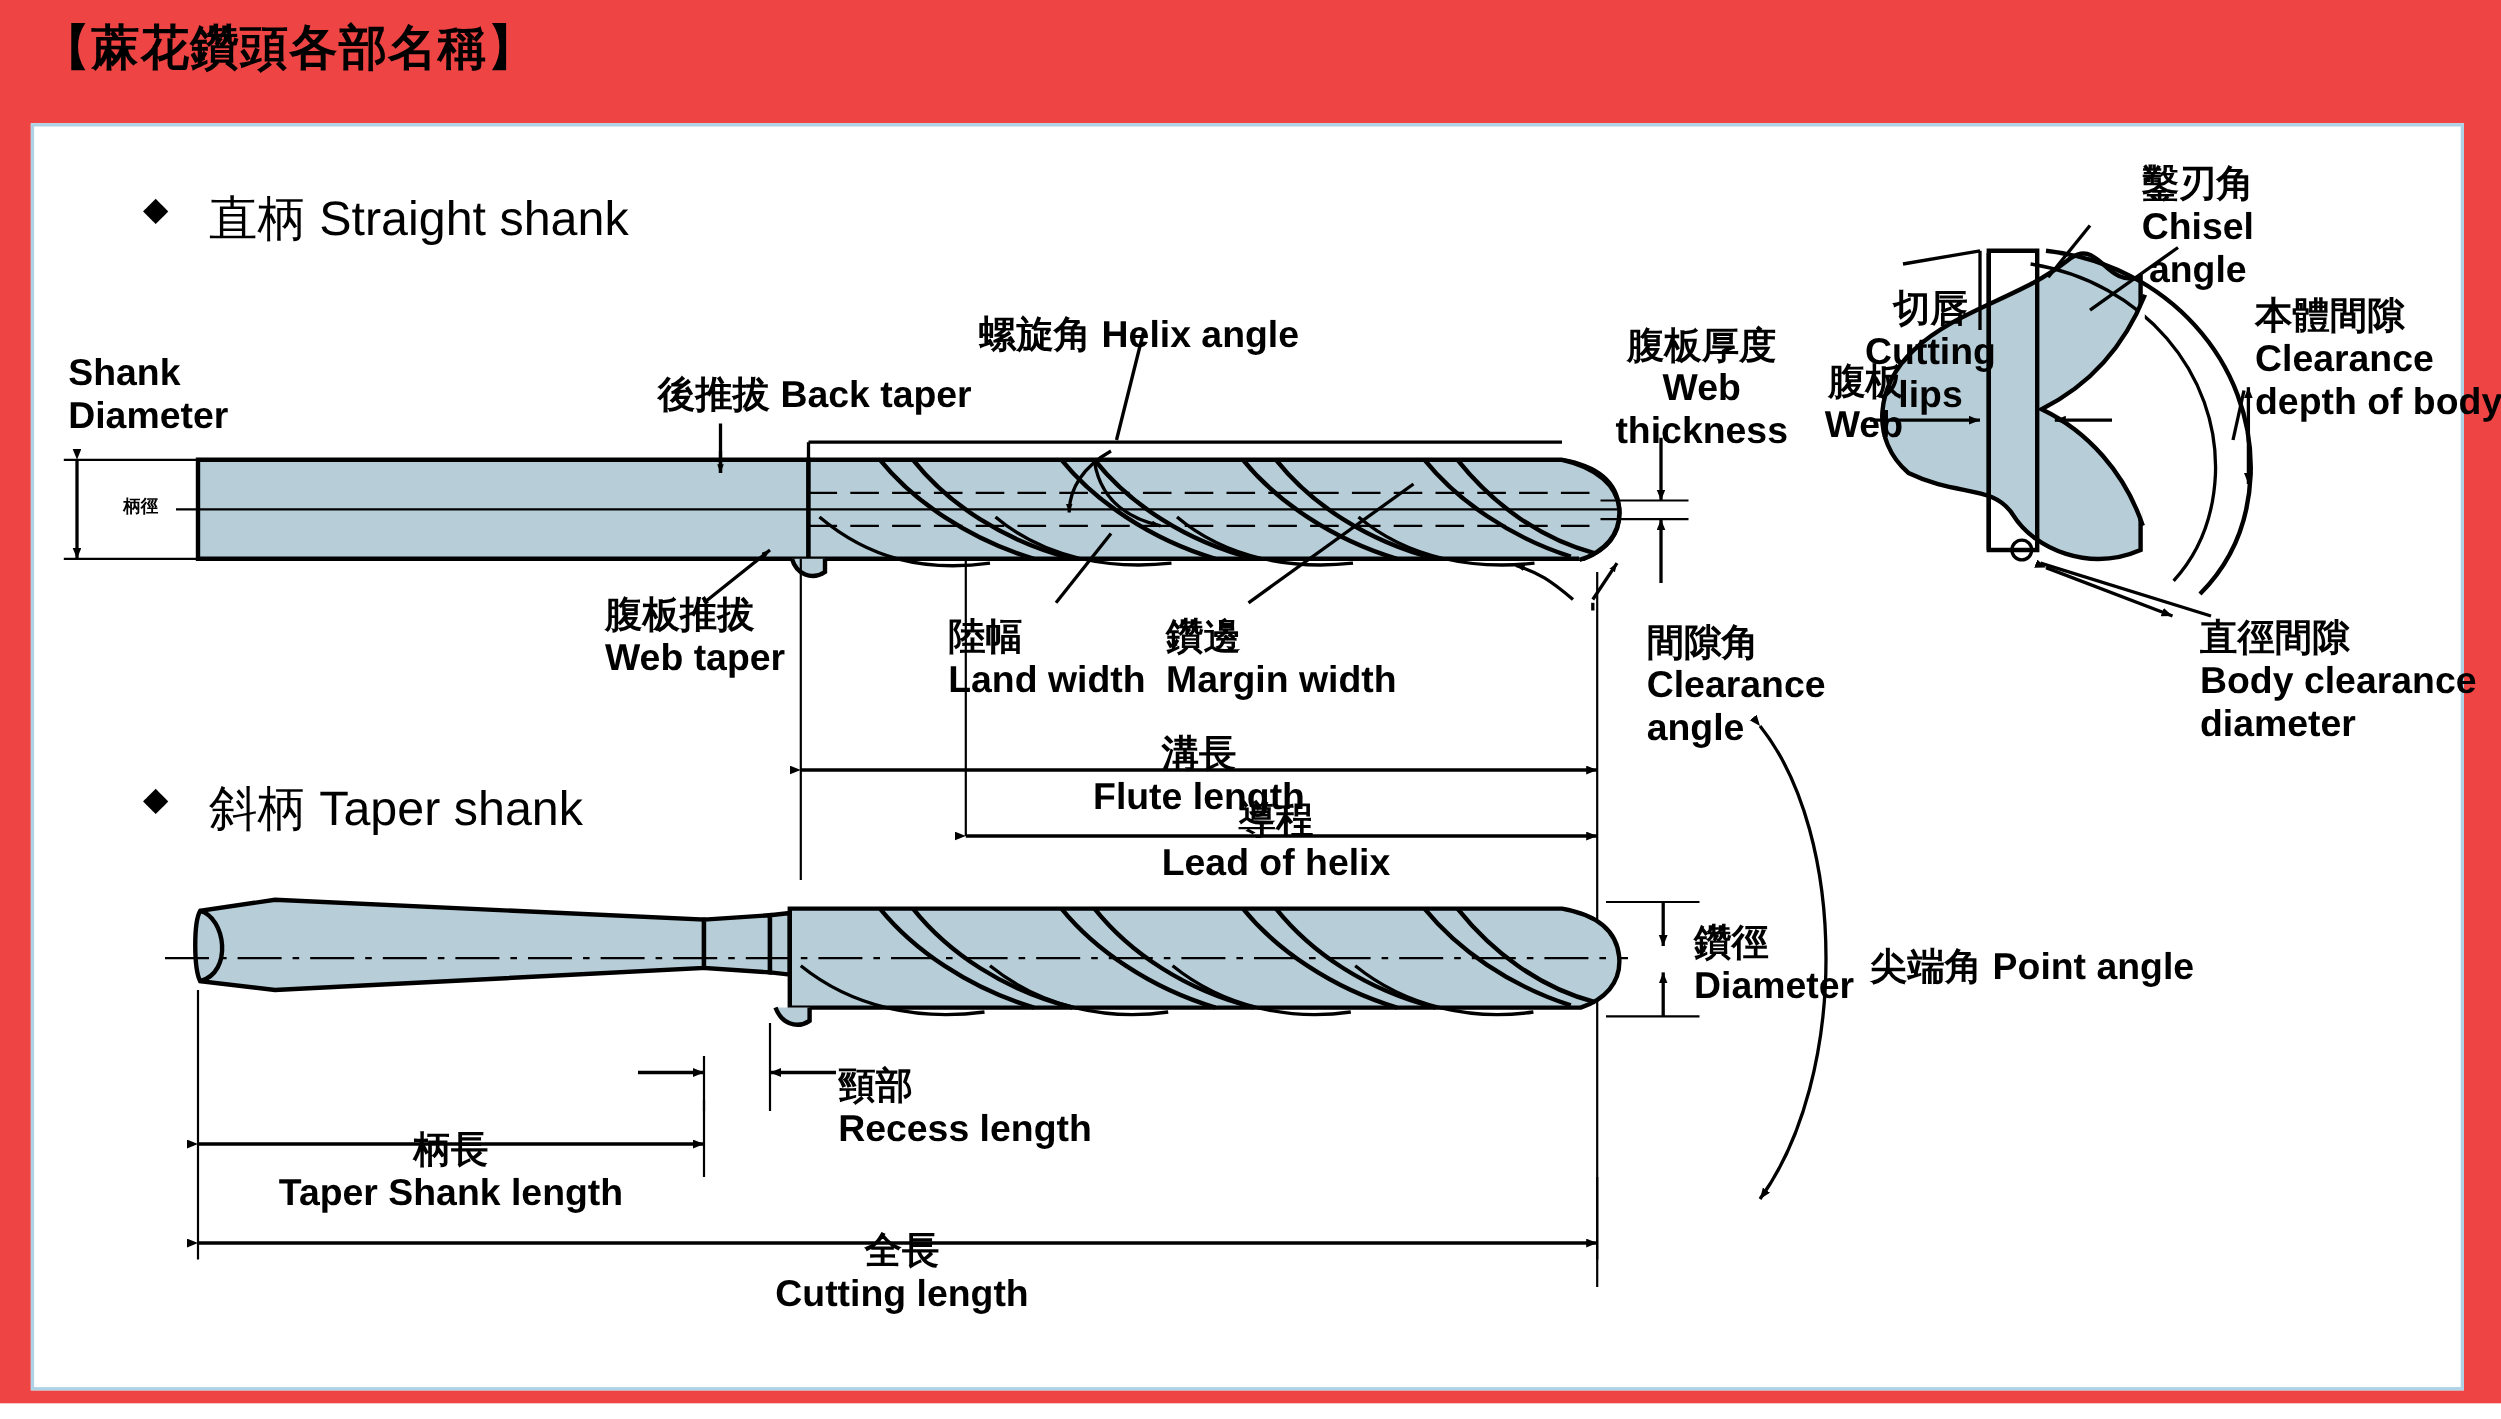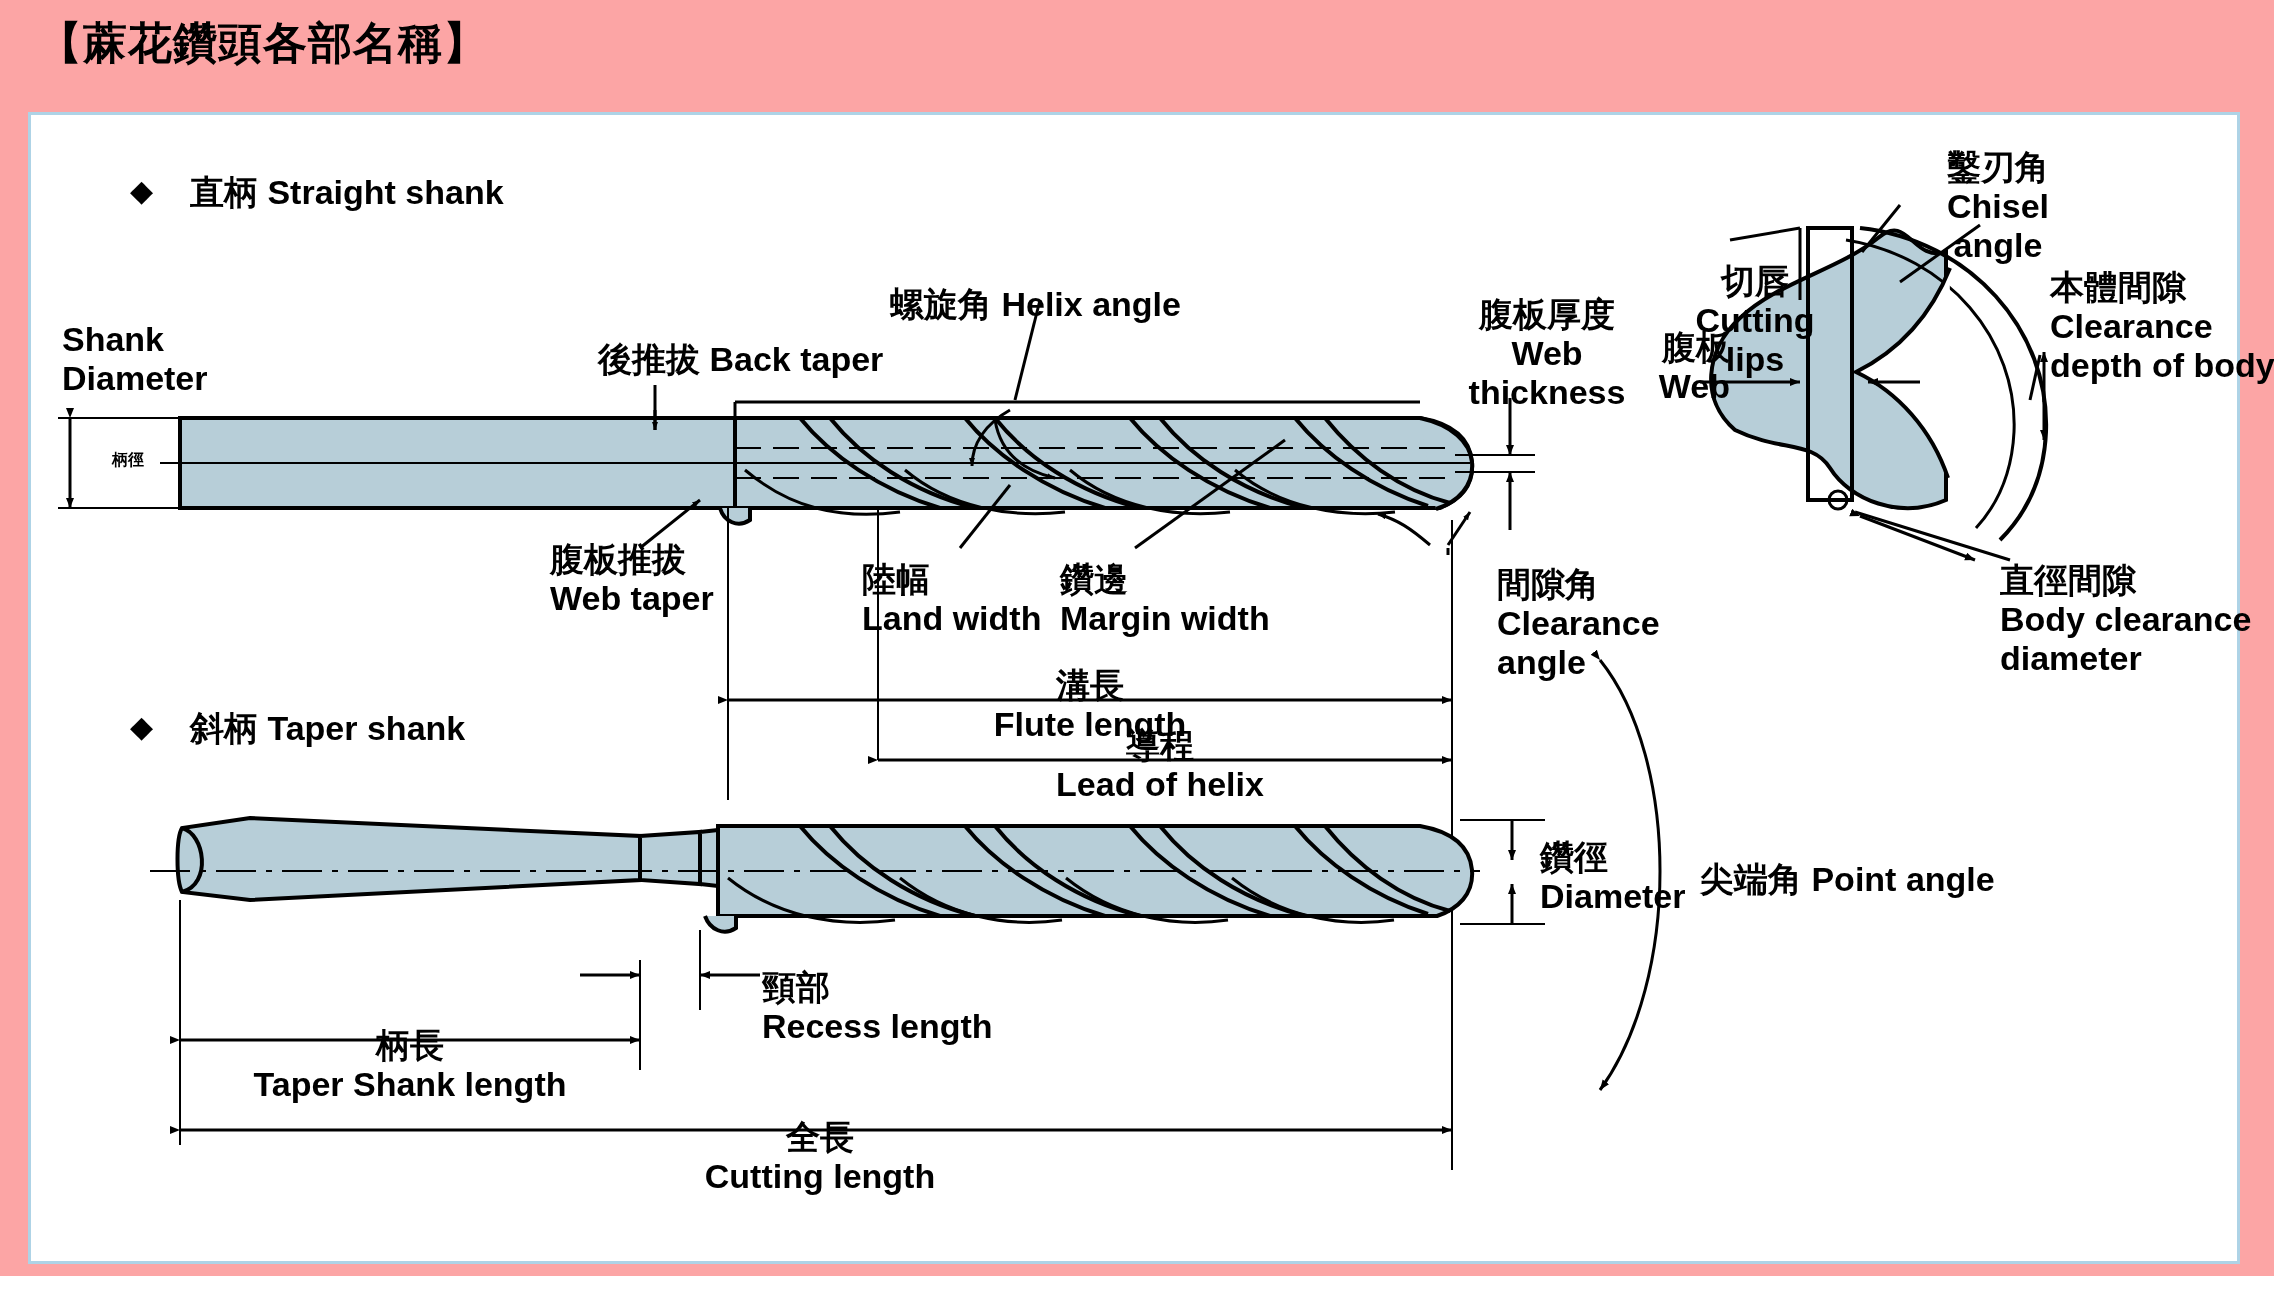--- a/index.html
+++ b/index.html
@@ -8,21 +8,21 @@
     background: #ffffff;
   }
   body {
     font-family: "Liberation Sans", sans-serif;
     color: #000000;
   }
   #page {
     position: relative;
     width: 2274px;
     height: 1276px;
-    background: #fca5a5;
+    background: #ef4444;
     overflow: hidden;
   }
   .title {
     position: absolute;
     left: 38px;
     top: 14px;
     font-size: 44px;
     font-weight: bold;
     letter-spacing: 1px;
     white-space: nowrap;
@@ -46,22 +46,22 @@
   }
   .lbl.ctr { text-align: center; }
   .lbl.rgt { text-align: right; }
   .bullet {
     position: absolute;
     font-size: 30px;
     line-height: 1;
   }
   .heading {
     position: absolute;
-    font-size: 34px;
-    font-weight: bold;
+    font-size: 44px;
+    font-weight: normal;
     white-space: pre;
   }
   svg.art {
     position: absolute;
     left: 0;
     top: 0;
     width: 2274px;
     height: 1290px;
     pointer-events: none;
   }

